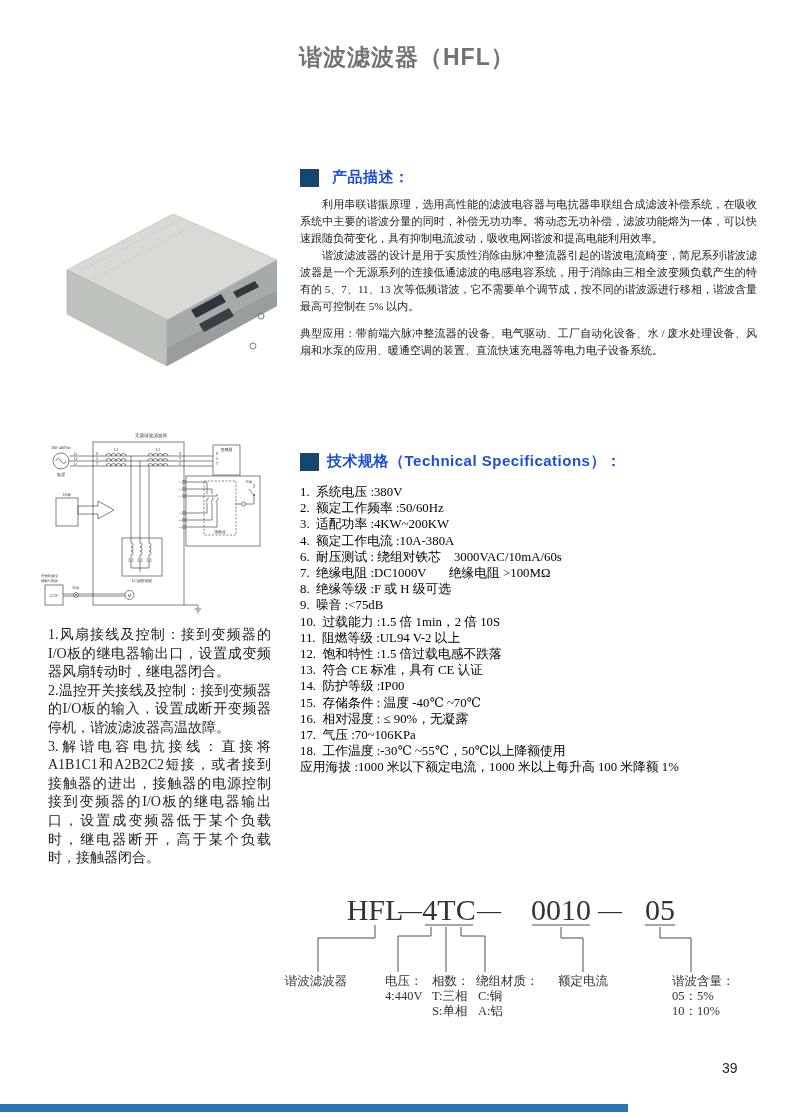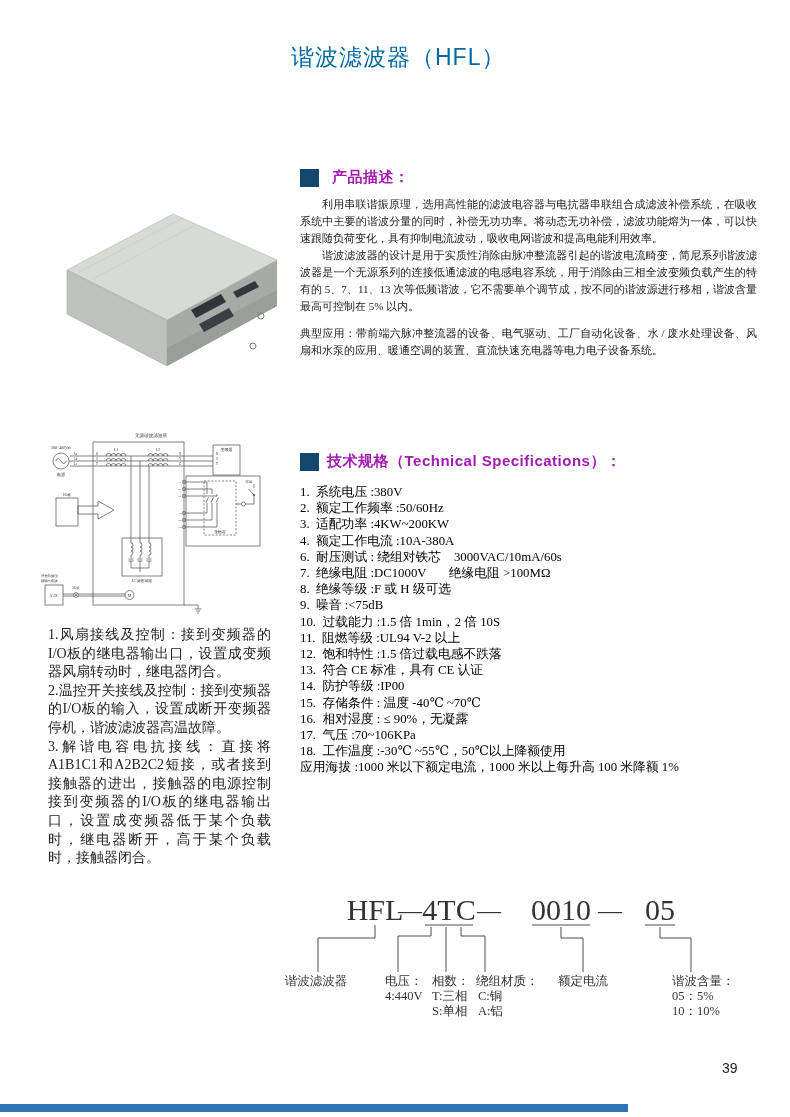--- a/index.html
+++ b/index.html
@@ -4,29 +4,29 @@
 <style>
   html,body{margin:0;padding:0;}
   body{
     width:790px;height:1117px;position:relative;background:#ffffff;
     font-family:"Liberation Serif","DejaVu Serif",serif;color:#1a1a1a;
     overflow:hidden;
   }
   .abs{position:absolute;}
   
   .page-title{
-    left:291px;top:42px;
+    left:299px;top:42px;
     font-family:"Liberation Sans","DejaVu Sans",sans-serif;
-    font-weight:normal;font-size:23px;letter-spacing:1px;color:#0369a1;
+    font-weight:bold;font-size:23px;letter-spacing:1px;color:#737373;
   }
   .sec-header{display:flex;align-items:center;gap:13px;}
   .sec-sq{width:19px;height:18px;background:#15476e;flex:0 0 auto;}
   .sec-txt{
     font-family:"Liberation Sans","DejaVu Sans",sans-serif;
-    font-weight:bold;font-size:15px;color:#a21caf;letter-spacing:.5px;
+    font-weight:bold;font-size:15px;color:#1d4ed8;letter-spacing:.5px;
   }
   
   .desc{left:300px;top:196px;width:457px;font-size:11px;line-height:17px;text-align:justify;}
   .desc p{margin:0;}
   .desc p.indent{text-indent:2em;}
   .desc p.apps{margin-top:10px;}
   
   .specs{left:300px;top:484px;width:466px;font-size:12.8px;line-height:16.2px;color:#000000;}
   .spec-item,.alt-note{white-space:pre-wrap;}
   

